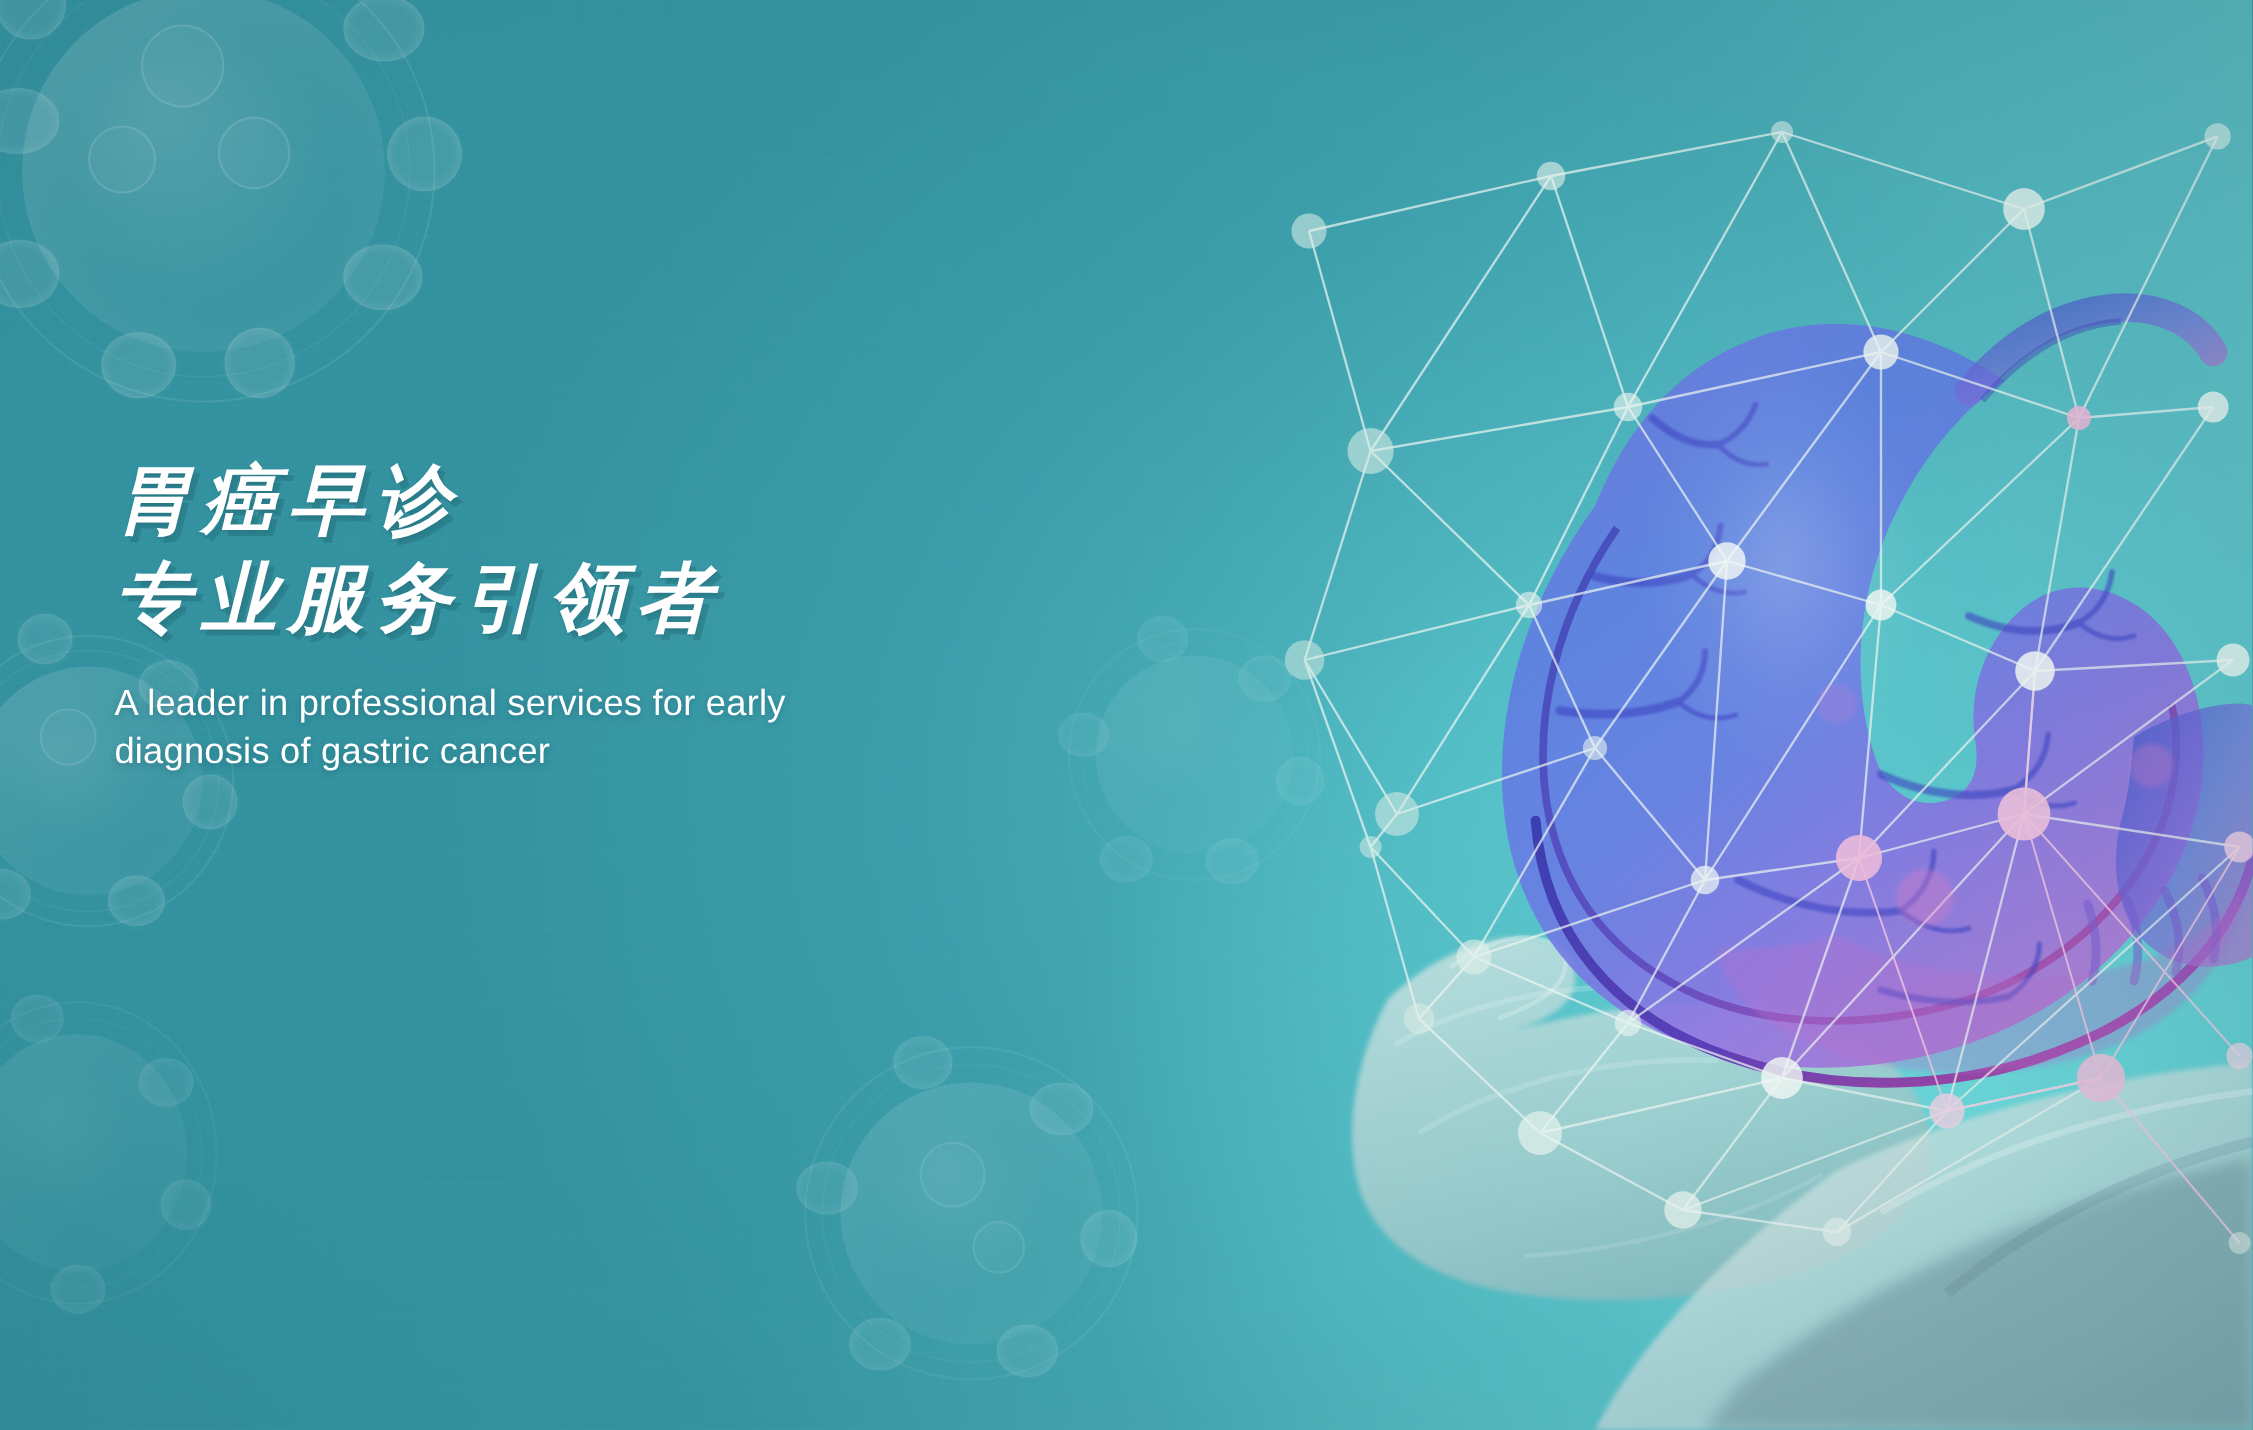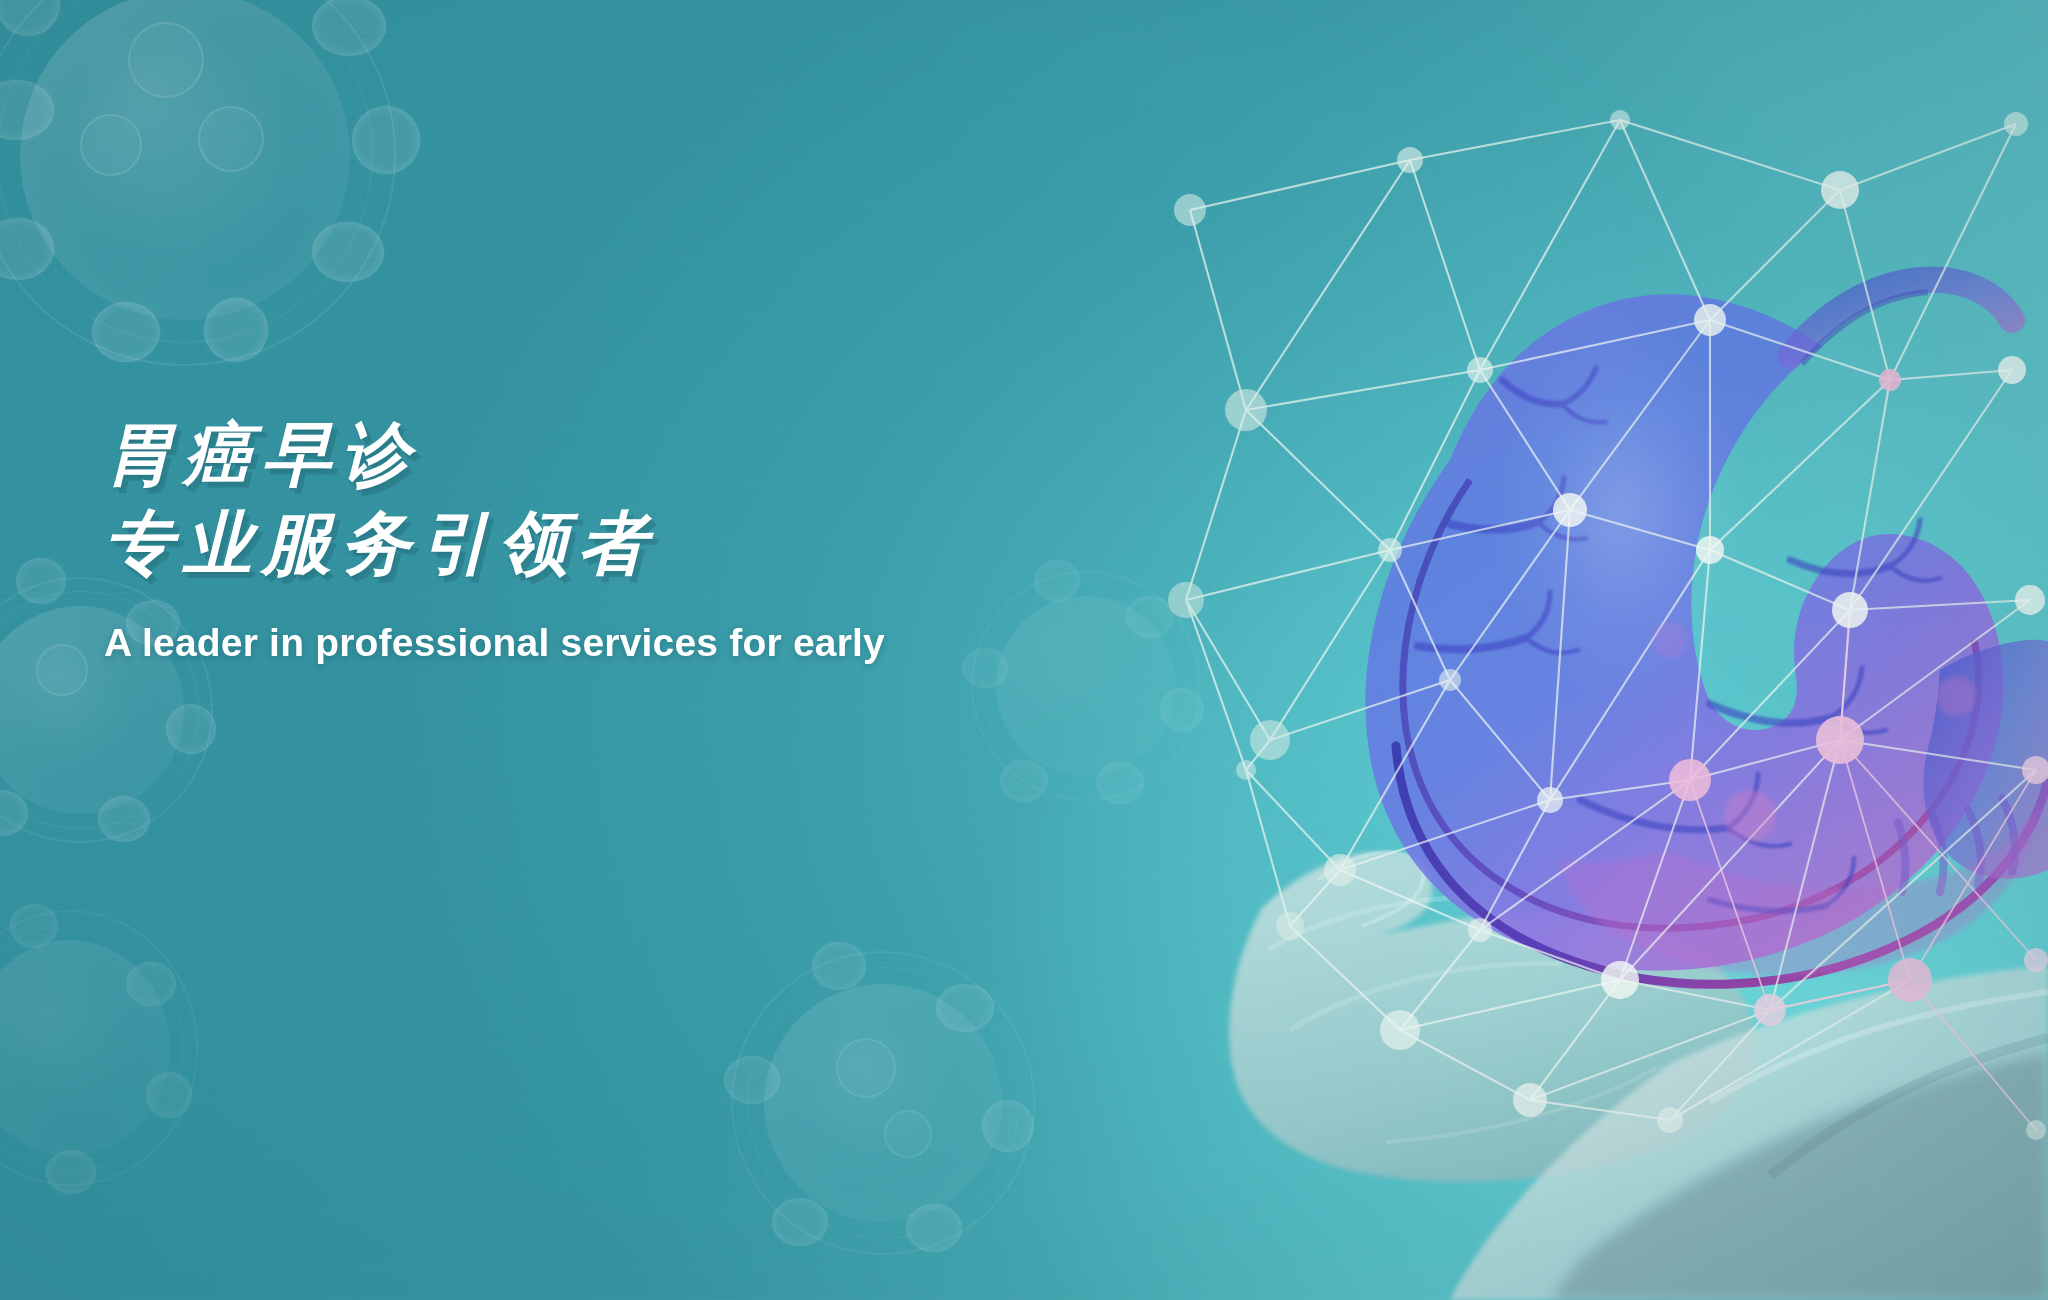--- a/index.html
+++ b/index.html
@@ -70,23 +70,23 @@
     line-height:1.12;
     font-weight:800;
     font-style:italic;
     letter-spacing:10px;
     text-shadow:5px 6px 0 rgba(30,96,108,.34), 0 2px 3px rgba(20,80,92,.25);
     white-space:nowrap;
   }
   .zh.l2{margin-top:12px;}
   .en{
     color:#ffffff;
-    font-size:39px;
+    font-size:33px;
     line-height:1.35;
-    font-weight:700;
+    font-weight:400;
     letter-spacing:.2px;
     margin-top:34px;
     text-shadow:0 2px 6px rgba(16,74,86,.35);
     max-width:1010px;
   }
 </style>
 </head>
 <body>
 
 <div id="banner">
@@ -343,16 +343,17 @@
     </svg>
   </div>
 
   <div class="bg-vignette"></div>
 
   <div id="copy">
     <div class="zh l1">胃癌早诊</div>
     <div class="zh l2">专业服务引领者</div>
     <div class="en">
       <span>A leader in professional services for early</span><br>
+      <span>diagnosis of gastric cancer</span>
     </div>
   </div>
 
 </div>
 
 </body></html>

